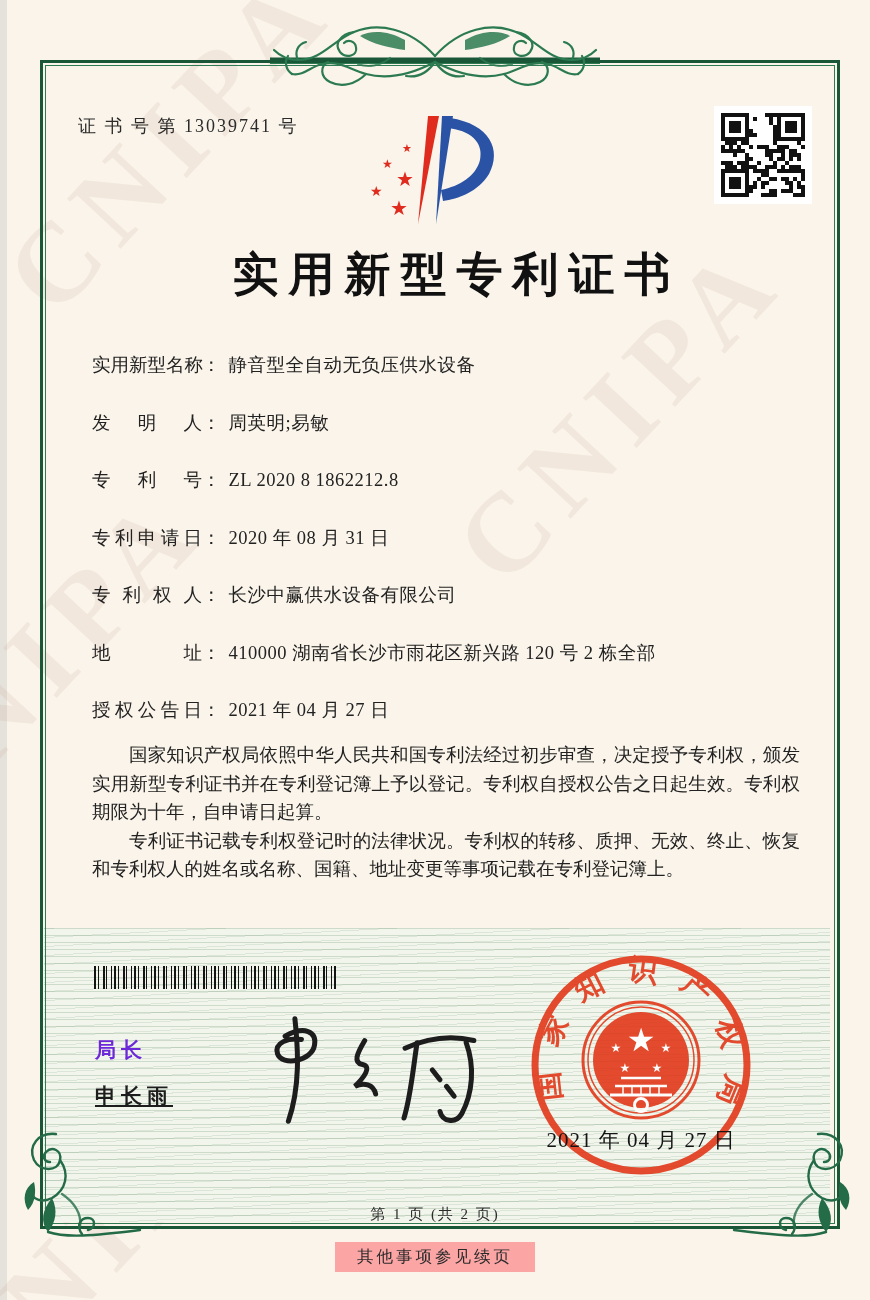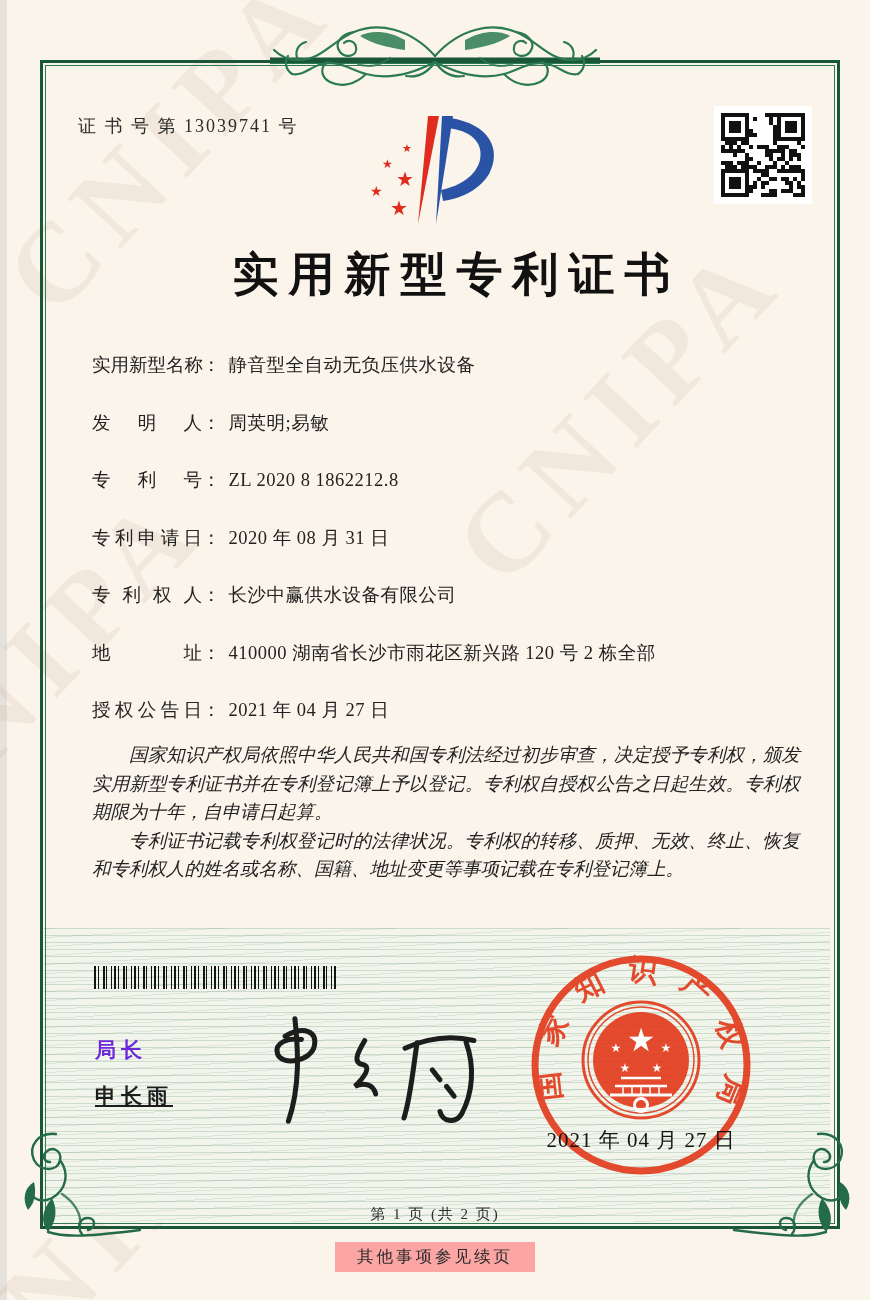--- a/index.html
+++ b/index.html
@@ -46,21 +46,21 @@
 
   .fields{position:absolute;left:92px;top:352px;width:710px;font-size:18.5px;color:#222;}
   .frow{height:24px;margin-bottom:33.5px;white-space:nowrap;}
   .flabel{display:inline-block;width:110px;text-align:justify;text-align-last:justify;vertical-align:top;}
   .fcolon{display:inline-block;margin-right:8px;}
   .fvalue{letter-spacing:0.5px;}
   .frow-double{display:flex;}
   .grant-no{margin-left:118px;white-space:nowrap;}
 
   .paras{position:absolute;left:92px;top:741px;width:708px;font-size:18.5px;
-         line-height:28.5px;text-align:justify;color:#222;font-style:italic;}
+         line-height:28.5px;text-align:justify;color:#222;}
   .paras p{margin:0;text-indent:2em;}
 
   .barcode{position:absolute;left:94px;top:966px;width:243px;height:23px;background:
     repeating-linear-gradient(90deg,
       #141414 0 2px, rgba(0,0,0,0) 2px 4px,
       #141414 4px 5px, rgba(0,0,0,0) 5px 9px,
       #141414 9px 11px, rgba(0,0,0,0) 11px 12px,
       #141414 12px 13px, rgba(0,0,0,0) 13px 17px,
       #141414 17px 18px, rgba(0,0,0,0) 18px 20px);}
 

